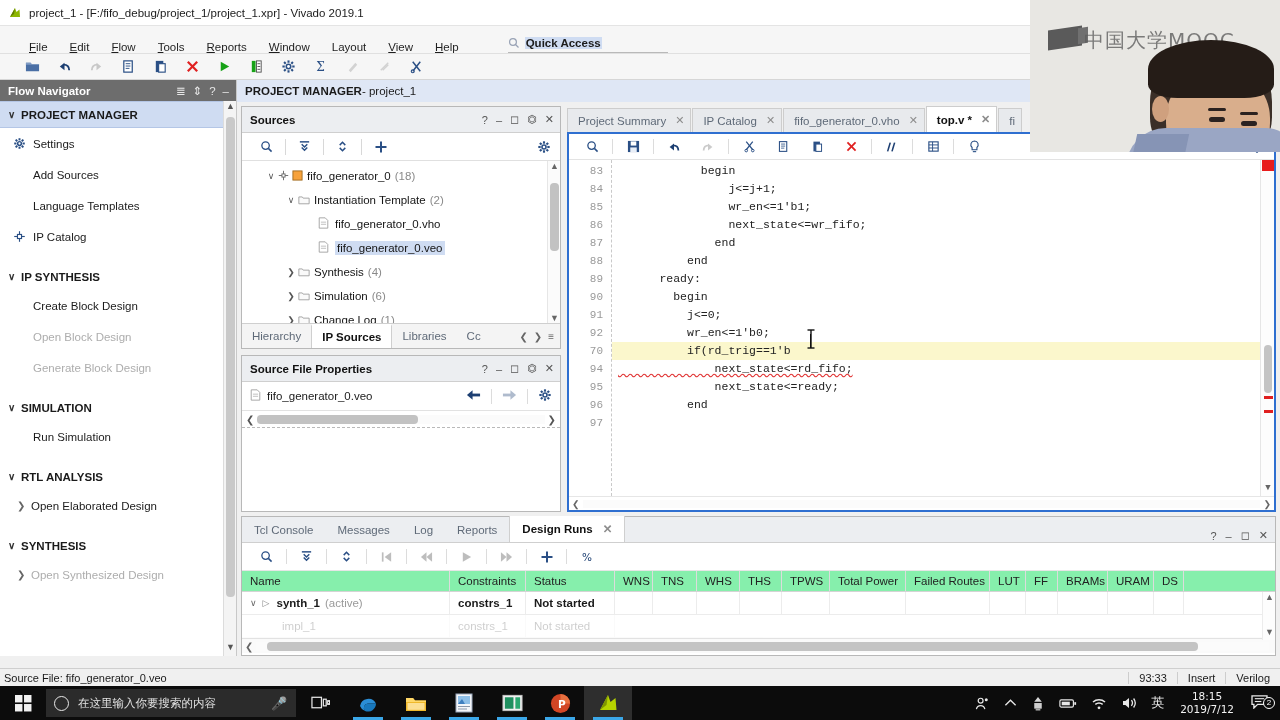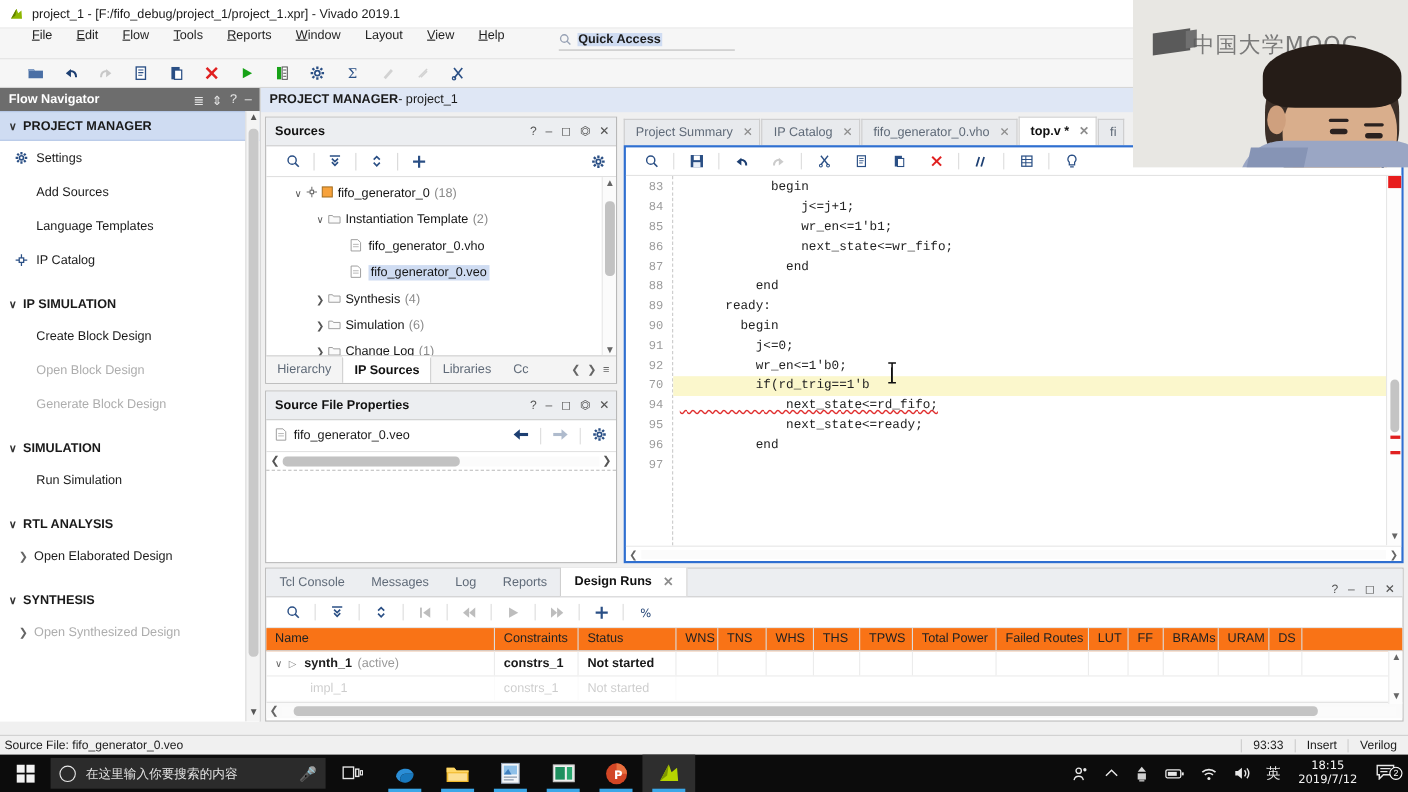--- a/index.html
+++ b/index.html
@@ -15,21 +15,21 @@
   #vivado { position:absolute; left:0; top:0; width:1280px; height:686px; background:#f0f0f0; }
 
   
   .titlebar { height:26px; background:#ffffff; display:flex; align-items:center; padding-left:8px;
               border-bottom:1px solid #e4e4e4; }
   .title-ico { width:14px; height:14px; margin-right:7px; position:relative; }
   .title-ico svg { display:block; }
   .titlebar .ttext { font-size:11.5px; color:#1b1b1b; }
 
   
-  .menubar { height:28px; background:#f6f6f6; display:flex; align-items:flex-start; padding-left:18px;
+  .menubar { height:28px; background:#f6f6f6; display:flex; align-items:flex-end; padding-left:18px;
              border-bottom:1px solid #e0e0e0; }
   .menubar .mi { font-size:11.5px; color:#1f1f1f; padding:0 11px; cursor:default; }
   .menubar .mi u { text-decoration:underline; }
   .quickaccess { margin-left:38px; display:flex; align-items:center; width:160px;
                  border-bottom:1px solid #b9b9b9; height:20px; }
   .qa-icon { width:12px; height:12px; margin-right:5px; opacity:.6; }
   .qa-text { font-size:11.5px; font-weight:bold; color:#1c1c1c; background:#cfdcf2; padding:0 1px; }
 
   
   .toolbar { height:26px; background:#f6f6f6; display:flex; align-items:center; padding-left:16px;
@@ -145,21 +145,21 @@
   .c-tabs { height:26px; display:flex; align-items:flex-end; background:#eceef1; border-bottom:1px solid #cfcfcf;justify-content:space-between; }
   .ctab { height:24px; display:flex; align-items:center; padding:0 12px; font-size:11.5px; color:#5f6a78; }
   .ctab.act { background:#ffffff; color:#111; font-weight:bold; height:26px; border-left:1px solid #cfcfcf;
               border-right:1px solid #cfcfcf; }
   .ctab .x { margin-left:10px; color:#8d8d8d; }
   .c-ctrl { margin-left:auto; display:flex; align-items:center; gap:9px; padding-right:7px; color:#555; font-size:11px; }
   .c-tool { height:28px; display:flex; align-items:center; padding-left:8px; border-bottom:1px solid #e6e6e6; }
   .c-tool .tb { width:33px; height:22px; }
   .c-tool .sep { width:1px; height:15px; background:#dcdcdc; margin:0 3px; }
   .grid { flex:1; display:flex; flex-direction:column; position:relative; overflow:hidden; }
-  .ghead { height:21px; display:flex; background:#f97316; border-bottom:1px solid #d4d4d4; }
+  .ghead { height:21px; display:flex; background:#86efac; border-bottom:1px solid #d4d4d4; }
   .gh { font-size:11.5px; color:#222; display:flex; align-items:center; padding-left:8px;
         border-right:1px solid #dcdcdc; }
   .grow { height:23px; display:flex; border-bottom:1px solid #ececec; }
   .gc { font-size:11.5px; display:flex; align-items:center; padding-left:8px; border-right:1px solid #ececec; }
   .grow.r2 { opacity:.22; }
   .gname { font-weight:bold; }
   .gmuted { color:#9a9a9a; font-weight:normal; margin-left:5px; }
   .g-hsb { height:15px; display:flex; align-items:center; border-top:1px solid #e2e2e2; padding:0 3px;
            background:#fafafa; }
   .g-hsb .track { flex:1; height:9px; background:#fbfbfb; position:relative; margin:0 3px; }
@@ -399,21 +399,21 @@
                   <line x1="10.5" y1="8" x2="14.5" y2="8"></line>
                 </g>
               </svg>
           </span>
           <span>IP Catalog</span>
         </div>
 
         <div class="fn-gap"></div>
         <div class="fn-sec">
           <span class="fn-chev">∨</span>
-          <span>IP SIMULATION</span>
+          <span>IP SYNTHESIS</span>
         </div>
         <div class="fn-item">
           <span>Create Block Design</span>
         </div>
         <div class="fn-item disabled">
           <span>Open Block Design</span>
         </div>
         <div class="fn-item disabled">
           <span>Generate Block Design</span>
         </div>

